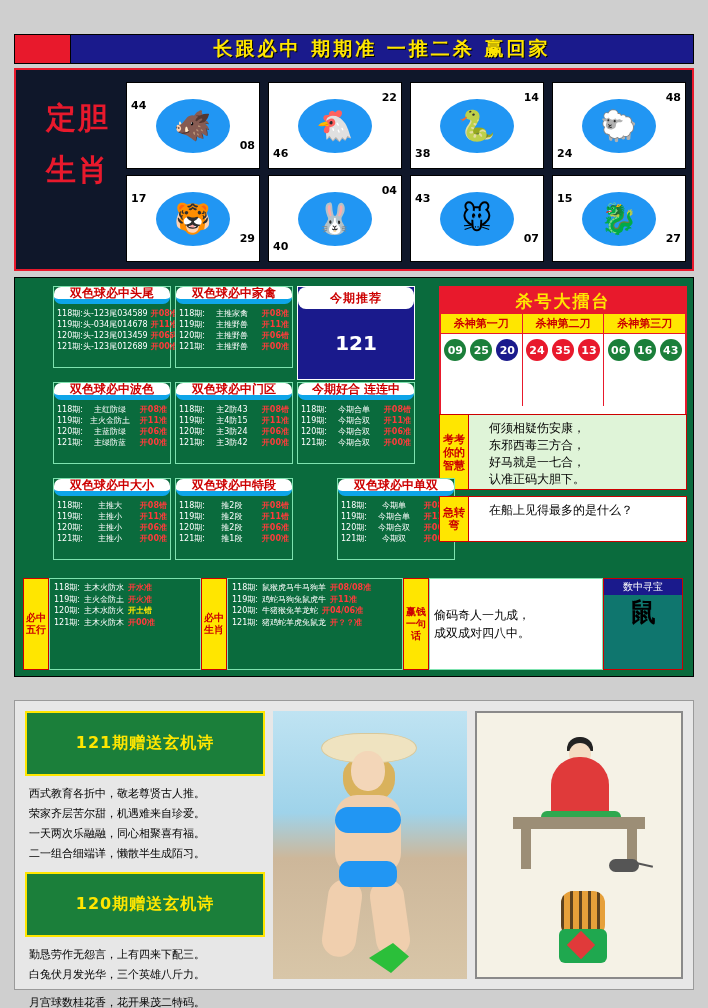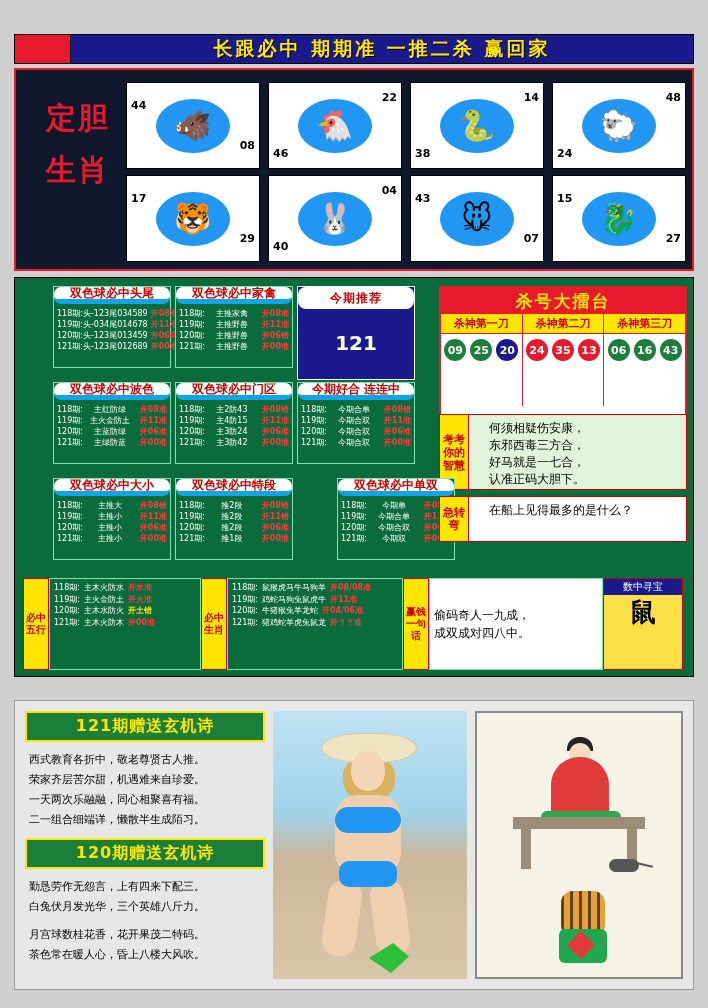--- a/index.html
+++ b/index.html
@@ -146,37 +146,37 @@
     border:1px solid #c00; line-height:12px;
   }
   .fcol-body { border:1px solid #7fe3b0; padding:3px 4px; }
   .frow { display:flex; font-size:8px; color:#fff; line-height:11.5px; white-space:nowrap; }
   .frow .lab { margin-right:4px; }
   .frow .mid { color:#fff; }
   .frow .r { color:#ff3b3b; font-weight:bold; margin-left:4px; }
   .frow .y { color:#ffe600; font-weight:bold; margin-left:4px; }
 
   .treasure {
-    border:1px solid #c00; background:#fde047; text-align:center;
+    border:1px solid #c00; background:#0f766e; text-align:center;
   }
   .treasure-head {
     background:#1a1a8c; color:#fff; font-size:10px; height:16px;
     display:flex; align-items:center; justify-content:center;
   }
   .treasure-char { font-size:26px; font-weight:bold; color:#000; line-height:34px; }
 
   
   .bottom {
     position:absolute; left:14px; top:700px; width:680px; height:290px;
     background:#e7e7e7; border:1px solid #9a9a9a;
   }
   .poem-col { position:absolute; left:10px; top:10px; width:240px; }
   .poem-banner {
     background:#1b7f3a; border:2px solid #ffe600; color:#ffe600;
-    font-size:16px; font-weight:bold; text-align:center; padding:3px 0;
+    font-size:16px; font-weight:bold; text-align:center; padding:20px 0;
     letter-spacing:1px;
   }
   .poem-text { font-size:11px; line-height:20px; color:#000; padding:8px 2px 2px 4px; }
   .poem-text div { white-space:nowrap; }
 
   .photo {
     position:absolute; left:258px; top:10px; width:194px; height:268px;
     background:linear-gradient(#bfe3f2 0%, #9fd3ea 38%, #cdb79a 55%, #d8c6a8 100%);
     overflow:hidden;
   }

